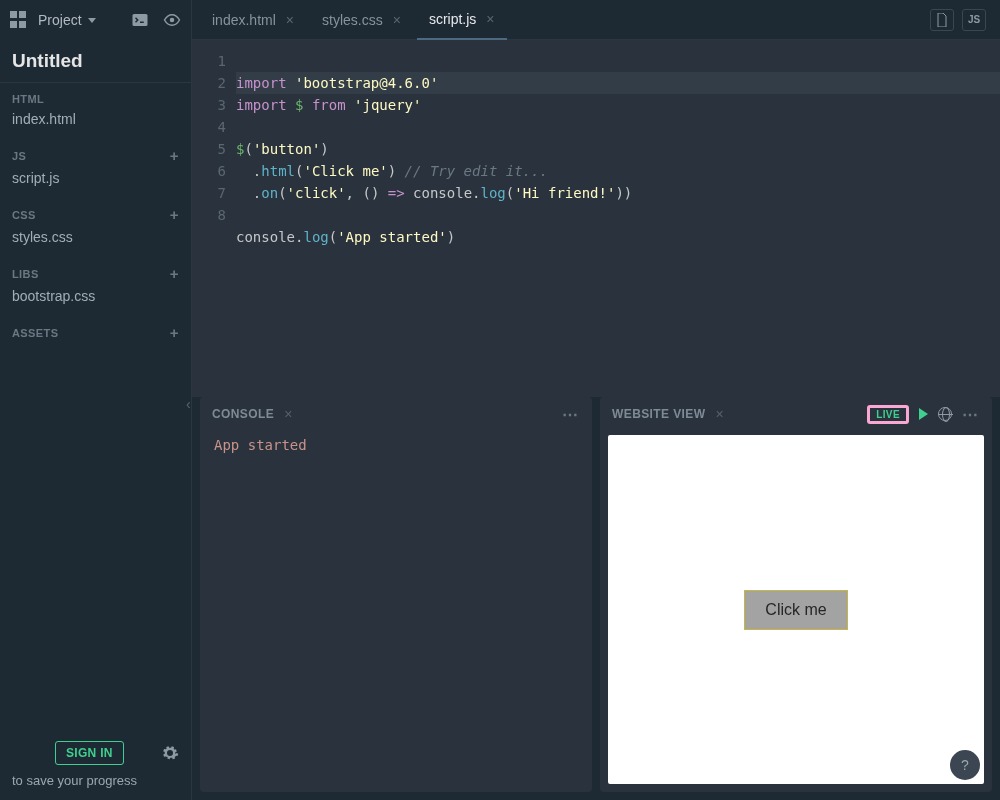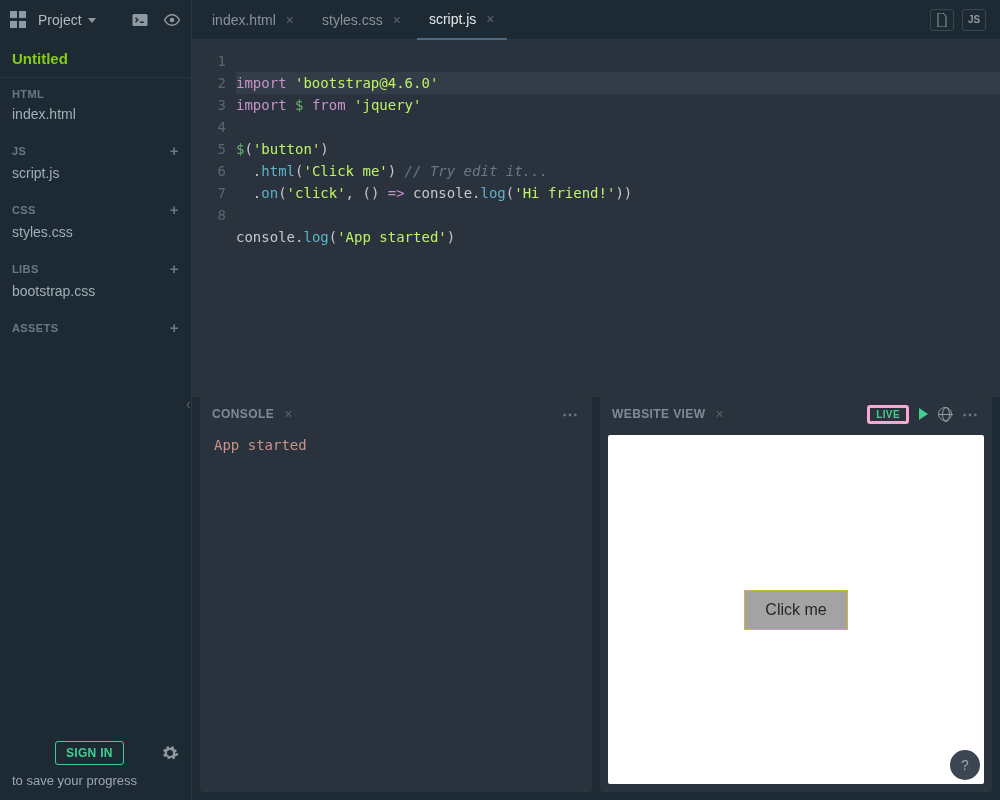--- a/index.html
+++ b/index.html
@@ -8,21 +8,21 @@
 
   
   .sidebar { width:192px; background:#1e2a33; display:flex; flex-direction:column; border-right:1px solid #2a3640; }
   .topstrip { height:40px; display:flex; align-items:center; padding:0 10px; gap:10px; }
   .menu-icon { width:18px; height:18px; display:flex; flex-wrap:wrap; gap:2px; }
   .menu-icon span { width:7px; height:7px; background:#8e9aa3; }
   .project-btn { display:flex; align-items:center; gap:6px; color:#b1bac3; font-size:14px; cursor:pointer; }
   .caret-down { width:0; height:0; border-left:4px solid transparent; border-right:4px solid transparent; border-top:5px solid #8e9aa3; }
   .top-icons { margin-left:auto; display:flex; gap:14px; align-items:center; }
   .ic { width:18px; height:18px; fill:#8e9aa3; }
-  .title-row { padding:10px 12px; font-weight:600; color:#84cc16; font-size:15px; border-bottom:1px solid #2a3640; }
+  .title-row { padding:10px 12px; font-weight:600; color:#e5e5e5; font-size:19px; border-bottom:1px solid #2a3640; }
   .section-hdr { display:flex; align-items:center; justify-content:space-between; padding:10px 12px 2px; font-size:11px; font-weight:700; color:#6a7884; letter-spacing:.4px; }
   .plus { color:#6a7884; font-size:15px; cursor:pointer; }
   .file-row { padding:4px 12px 10px; font-size:14px; color:#a1aeb8; cursor:pointer; }
   .sidebar-foot { margin-top:auto; padding:12px; display:flex; flex-direction:column; gap:8px; }
   .sign-row { display:flex; align-items:center; justify-content:space-between; }
   .sign-btn { border:1px solid #3fcf8e; color:#3fcf8e; background:transparent; font-size:12px; font-weight:700; padding:4px 10px; border-radius:3px; cursor:pointer; letter-spacing:.3px;margin-left:43px; }
   .save-note { font-size:13px; color:#9aa7b1; }
 
   
   .main { flex:1; display:flex; flex-direction:column; position:relative; }
@@ -33,21 +33,21 @@
   .tab-right { margin-left:auto; display:flex; gap:8px; padding-right:6px; }
   .chip { width:24px; height:22px; border:1px solid #3a4650; border-radius:3px; display:flex; align-items:center; justify-content:center; font-size:10px; font-weight:700; color:#8e9aa3; cursor:pointer; }
 
   
   .editor { flex:0 0 357px; background:#2a333d; display:flex; font-family:Consolas,"Menlo",monospace; font-size:14px; line-height:22px; }
   .gutter { width:44px; text-align:right; padding:10px 10px 10px 0; color:#5a6670; background:#2a333d; }
   .code { flex:1; padding:10px 0; white-space:pre; color:#c6c8c9; }
   .hl-line { background:#323d48; display:inline-block; width:100%; }
   .kw { color:#c792cc; }
   .var { color:#6bb36b; }
-  .str { color:#bef264; }
+  .str { color:#fef9c3; }
   .fn { color:#5fb3c9; }
   .cm { color:#6a7884; font-style:italic; }
 
   
   .panes { flex:1; display:flex; gap:8px; padding:0 8px 8px 8px; background:#1e2a33; }
   .pane { background:#2a333d; border-radius:4px; display:flex; flex-direction:column; overflow:hidden; }
   .pane.console { flex:1; }
   .pane.preview { flex:1; }
   .pane-hdr { height:34px; display:flex; align-items:center; padding:0 12px; gap:10px; font-size:12px; font-weight:700; letter-spacing:.4px; color:#7d8b96; }
   .pane-hdr .x { color:#55616b; cursor:pointer; font-size:14px; font-weight:400; }

